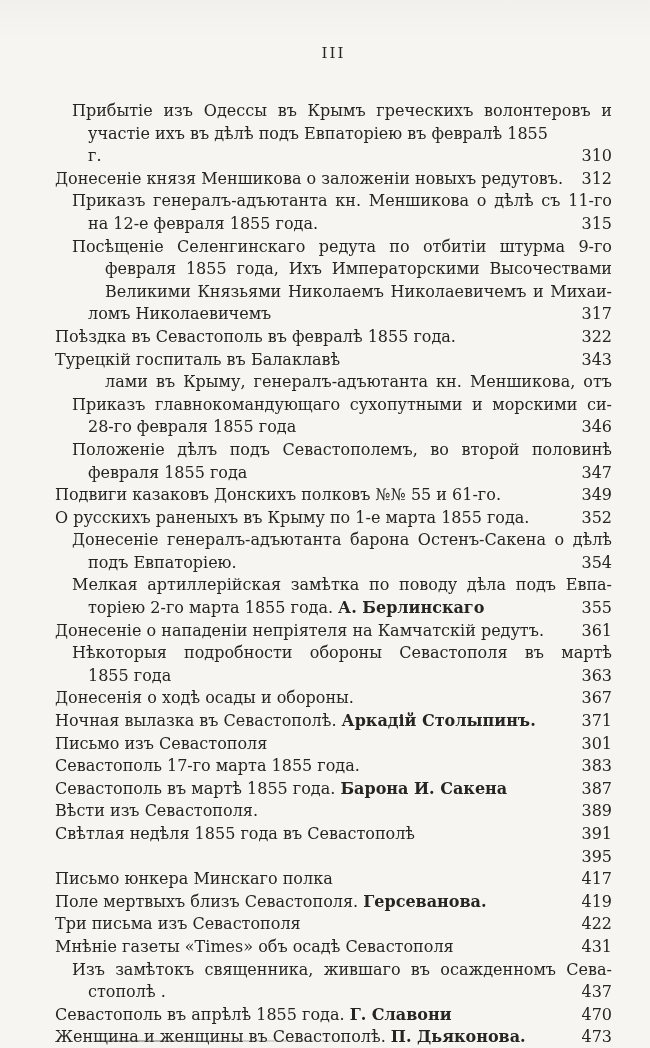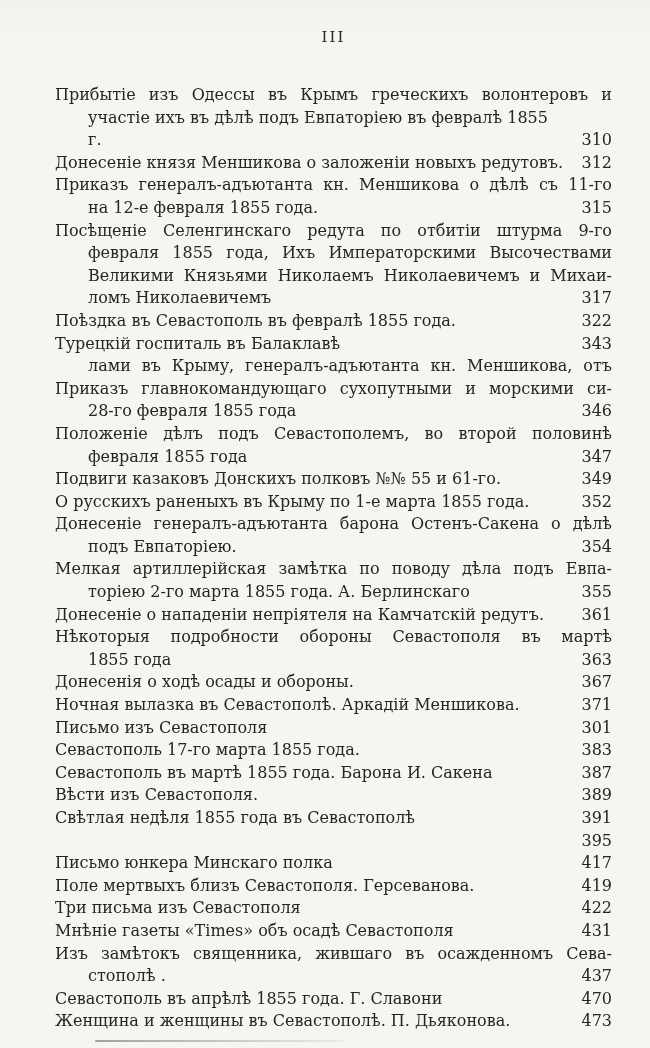--- a/index.html
+++ b/index.html
@@ -17,37 +17,39 @@
     overflow: hidden;
     background:
       linear-gradient(to bottom, rgba(0,0,0,0.02), rgba(0,0,0,0) 40px),
       #f6f5f1;
   }
   .header {
     text-align: center;
     font-size: 15px;
     letter-spacing: 2px;
     margin-bottom: 38px;
+    margin-top: 16px;
   }
   .toc { font-size: 16px; }
   .line {
     line-height: 22.6px;
     min-height: 22.6px;
   }
   .line.cont { padding-left: 33px; }
   .pre {
     text-align: justify;
     text-align-last: justify;
+    margin-left: 17px;
   }
   .last {
     display: flex;
     align-items: flex-end;
   }
   .t { flex: 0 1 auto; }
-  .author { font-weight: 400; }
+  .author { font-weight: 700; }
   .leader {
     flex: 1 0 8px;
     margin: 0 2px 0 7px;
     background-image: radial-gradient(circle at 2.5px 2.5px, #30302e 1.35px, rgba(0,0,0,0) 1.9px);
     background-size: 11px 5px;
     background-repeat: repeat-x;
     background-position: left 3px bottom 4px;
   }
   .pg {
     flex: 0 0 auto;
@@ -182,21 +184,21 @@
       </div>
       <div class="entry">
         <div class="line last">
           <span class="t"><span>Донесенія о ходѣ осады и обороны.</span></span>
           <span class="leader"></span>
           <span class="pg">367</span>
         </div>
       </div>
       <div class="entry">
         <div class="line last">
-          <span class="t"><span>Ночная вылазка въ Севастополѣ.</span> <b class="author">Аркадій Меншикова.</b></span>
+          <span class="t"><span>Ночная вылазка въ Севастополѣ.</span> <b class="author">Аркадій Столыпинъ.</b></span>
           <span class="leader"></span>
           <span class="pg">371</span>
         </div>
       </div>
       <div class="entry">
         <div class="line last">
           <span class="t"><span>Письмо изъ Севастополя</span></span>
           <span class="leader"></span>
           <span class="pg">301</span>
         </div>

